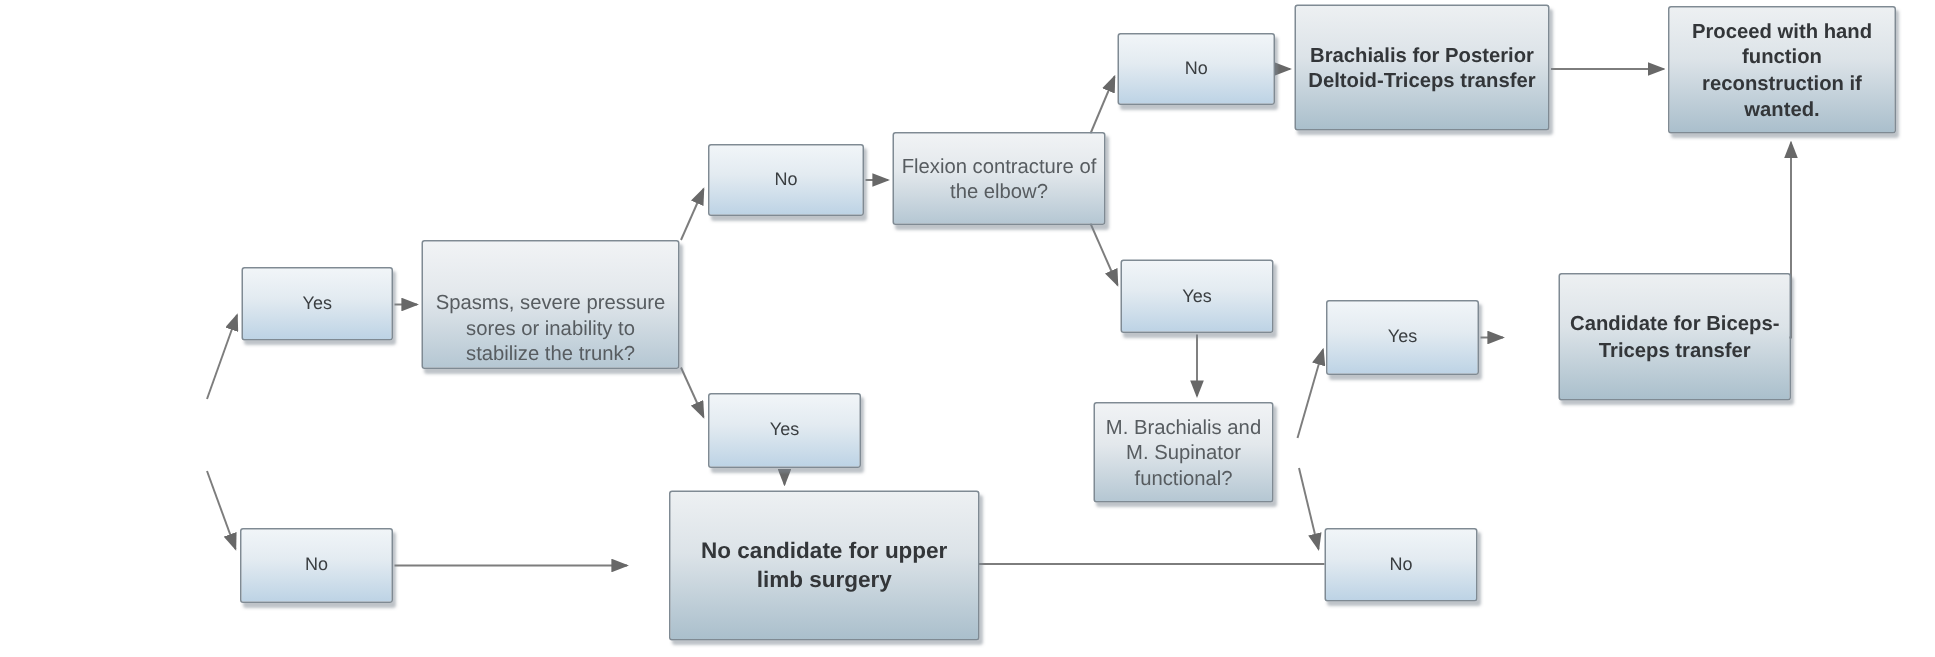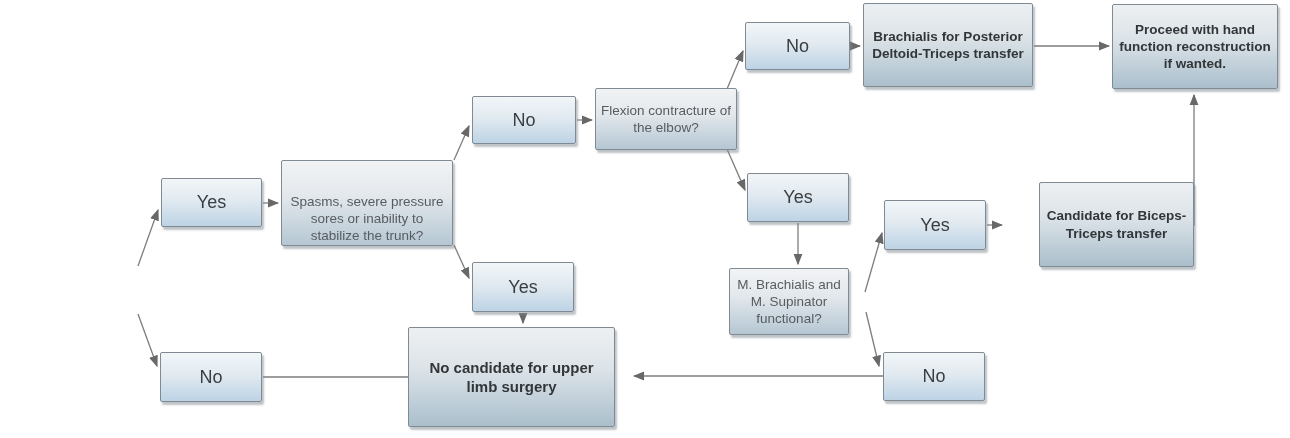--- a/index.html
+++ b/index.html
@@ -10,21 +10,21 @@
   .connector-layer{position:absolute;left:0;top:0;width:1290px;height:438px;pointer-events:none;}
   .node{
     position:absolute;box-sizing:border-box;
     display:flex;align-items:center;justify-content:center;text-align:center;
     border:1px solid #7f8a93;border-radius:2px;
     box-shadow:2px 3px 2px rgba(125,135,145,0.5);
     padding:1px 4px;line-height:1.27;
   }
   .answer{
     background:linear-gradient(180deg,#f1f5f8 0%,#e3ebf1 42%,#bdd3e5 100%);
-    color:#3a3e41;font-size:18px;text-align:center;
+    color:#3a3e41;font-size:12px;text-align:center;
   }
   .question{
     background:linear-gradient(180deg,#f1f3f5 0%,#e3e8ec 42%,#b5c7d3 100%);
     color:#575c60;font-size:13.5px;
   }
   .result{
     background:linear-gradient(180deg,#edf0f2 0%,#dce3e8 42%,#aabfcc 100%);
     color:#333639;font-size:13.5px;font-weight:bold;
   }
   .result-big{font-size:15px;}
@@ -98,37 +98,37 @@
   </div>
 
   <div class="node answer" style="left:747px;top:173px;width:102px;height:49px;">
     <span>Yes</span>
   </div>
 
   <div class="node result" style="left:863px;top:3px;width:170px;height:84px;">
     <span>Brachialis for Posterior Deltoid-Triceps transfer</span>
   </div>
 
-  <div class="node result" style="left:1112px;top:4px;width:166px;height:85px;">
+  <div class="node result" style="left:1112px;top:4px;width:152px;height:85px;">
     <span>Proceed with hand function reconstruction if wanted.</span>
   </div>
 
   <div class="node question" style="left:729px;top:268px;width:120px;height:67px;">
     <span>M. Brachialis and M. Supinator functional?</span>
   </div>
 
   <div class="node answer" style="left:884px;top:200px;width:102px;height:50px;">
     <span>Yes</span>
   </div>
 
   <div class="node result" style="left:1039px;top:182px;width:155px;height:85px;">
     <span>Candidate for Biceps-Triceps transfer</span>
   </div>
 
   <div class="node answer" style="left:883px;top:352px;width:102px;height:49px;">
     <span>No</span>
   </div>
 
-  <div class="node result result-big" style="left:408px;top:327px;width:207px;height:100px;">
+  <div class="node result result-big" style="left:446px;top:327px;width:207px;height:100px;">
     <span>No candidate for upper limb surgery</span>
   </div>
 
 </div>
 
 </body></html>

